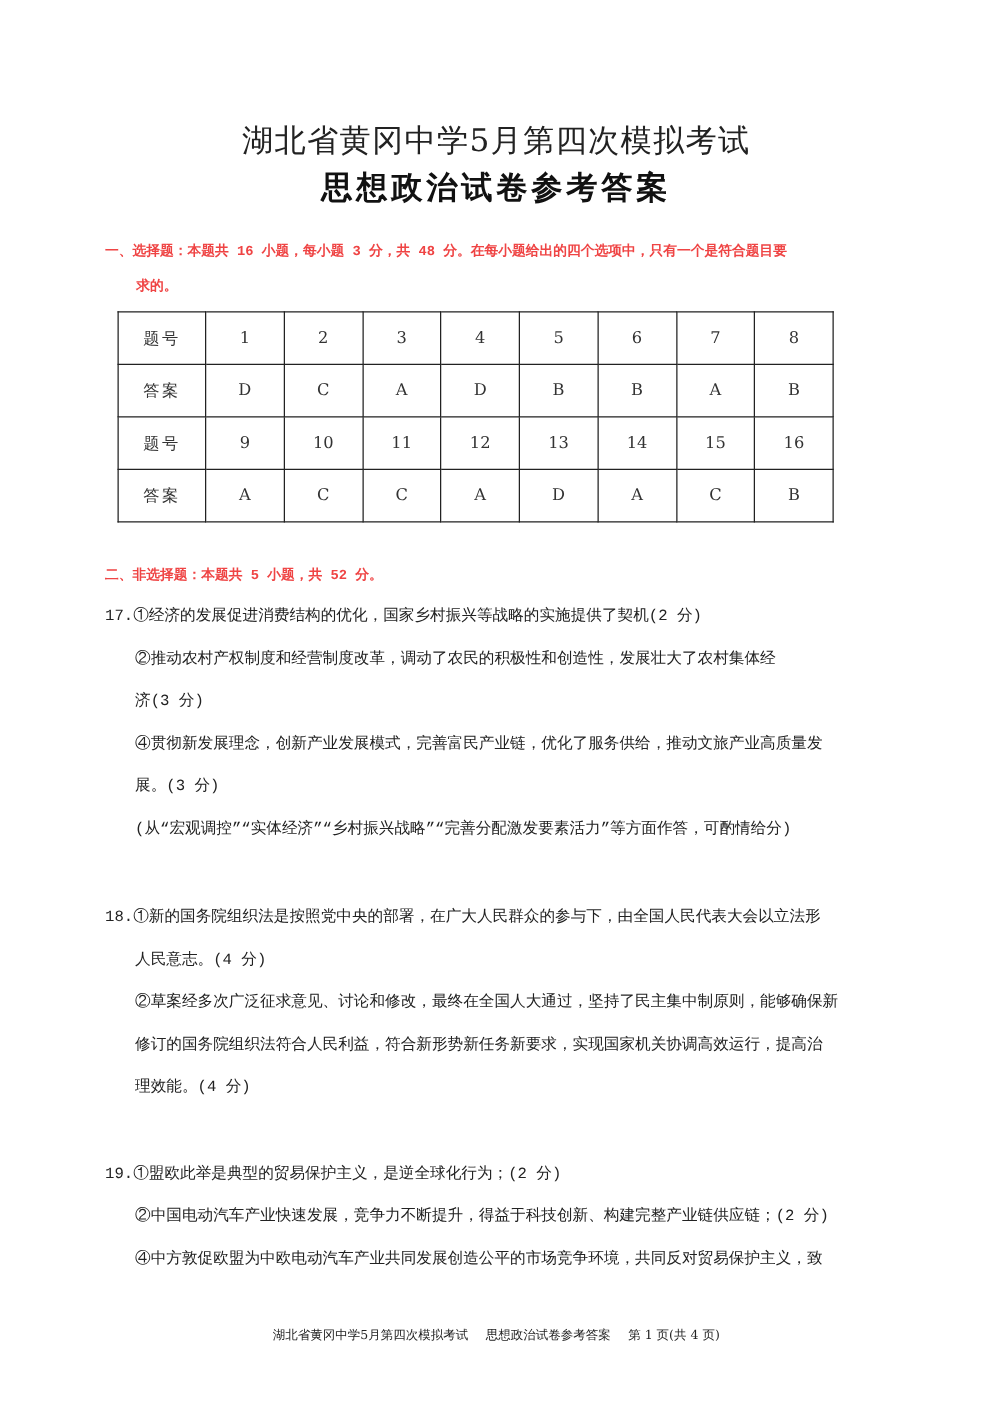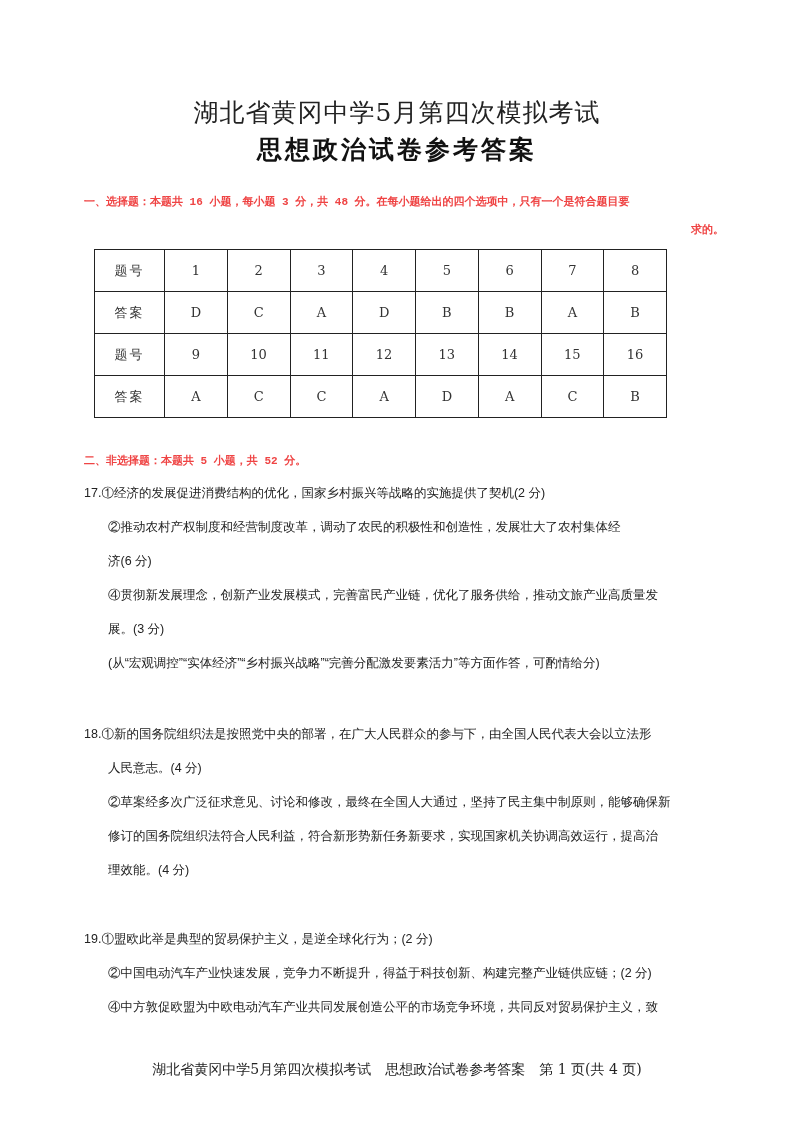--- a/index.html
+++ b/index.html
@@ -45,21 +45,20 @@
       width: 640px;
       font-family: Liberation Mono, monospace;
       font-weight: bold;
       font-size: 11px;
       line-height: 28px;
       color: #ef4444;
     }
     .section-head .indent2 {
       display: block;
       padding-left: 25px;
-      text-align: right;
     }
     table.answers {
       position: absolute;
       left: 94px;
       top: 249px;
       width: 573px;
       height: 168px;
       border-collapse: collapse;
       table-layout: fixed;
       font-family: "DejaVu Serif", "Liberation Serif", serif;
@@ -75,34 +74,34 @@
     }
     table.answers col.label-col { width: 70px; }
     table.answers td.label { letter-spacing: 2px; }
     .para {
       position: absolute;
       left: 84px;
       width: 630px;
       font-size: 12.5px;
       line-height: 34px;
       color: #222;
-      font-family: Liberation Sans, sans-serif;
+      font-family: Liberation Mono, monospace;
       text-align: justify;
     }
     .para .line {
       display: block;
       white-space: nowrap;
     }
     .para .ind { padding-left: 24px; }
     .footer {
       position: absolute;
       left: 0; width: 794px;
       top: 1060px;
       text-align: center;
-      font-size: 14px;
+      font-size: 10px;
       line-height: 18px;
       color: #222;
       font-family: "DejaVu Serif", "Liberation Serif", serif;
     }
     .footer .gap { display: inline-block; width: 14px; }
   </style>
 </head>
 <body>
 
 <div>
@@ -173,21 +172,21 @@
         <td>B</td>
       </tr>
     </tbody>
   </table>
 
   <div class="section-head" style="top:447px;">二、非选择题：本题共 5 小题，共 52 分。</div>
 
   <div class="para" style="top:476px;">
     <span class="line">17.①经济的发展促进消费结构的优化，国家乡村振兴等战略的实施提供了契机(2 分)</span>
     <span class="line ind">②推动农村产权制度和经营制度改革，调动了农民的积极性和创造性，发展壮大了农村集体经</span>
-    <span class="line ind">济(6 分)</span>
+    <span class="line ind">济(3 分)</span>
     <span class="line ind">④贯彻新发展理念，创新产业发展模式，完善富民产业链，优化了服务供给，推动文旅产业高质量发</span>
     <span class="line ind">展。(3 分)</span>
     <span class="line ind">(从“宏观调控”“实体经济”“乡村振兴战略”“完善分配激发要素活力”等方面作答，可酌情给分)</span>
   </div>
 
   <div class="para" style="top:717px;">
     <span class="line">18.①新的国务院组织法是按照党中央的部署，在广大人民群众的参与下，由全国人民代表大会以立法形</span>
     <span class="line ind">人民意志。(4 分)</span>
     <span class="line ind">②草案经多次广泛征求意见、讨论和修改，最终在全国人大通过，坚持了民主集中制原则，能够确保新</span>
     <span class="line ind">修订的国务院组织法符合人民利益，符合新形势新任务新要求，实现国家机关协调高效运行，提高治</span>

